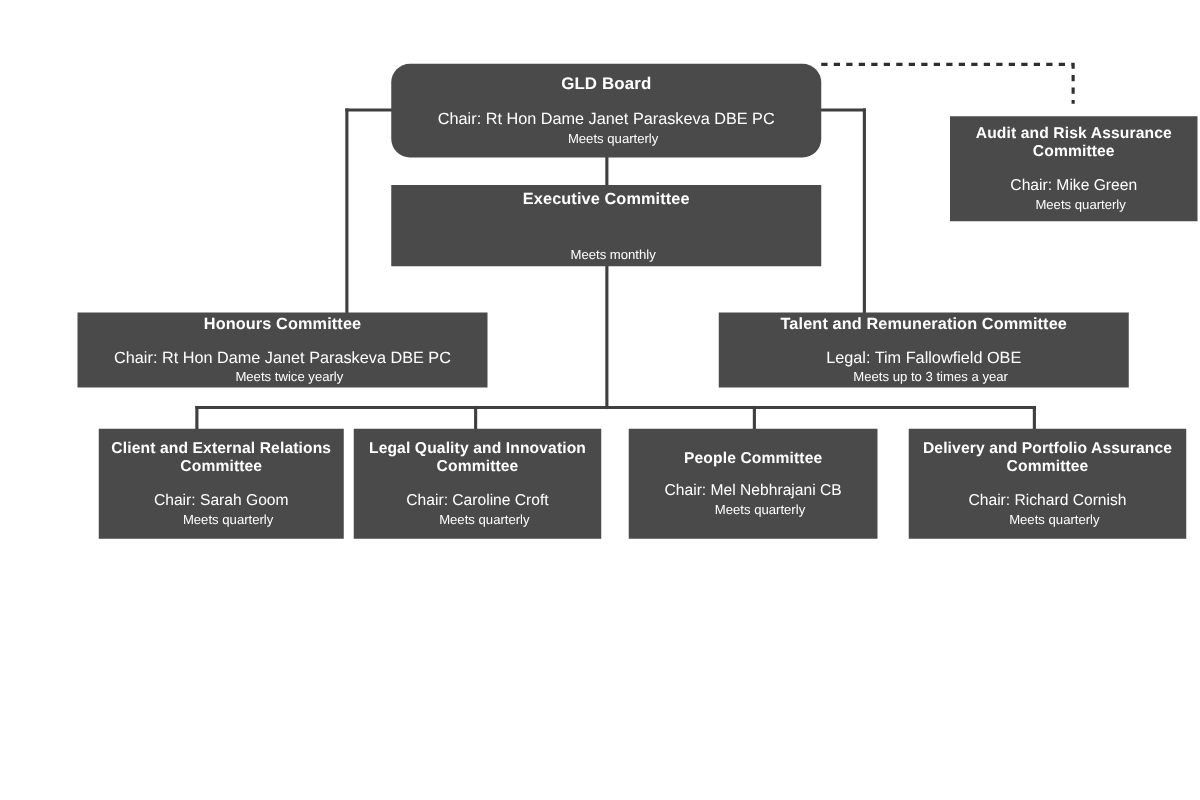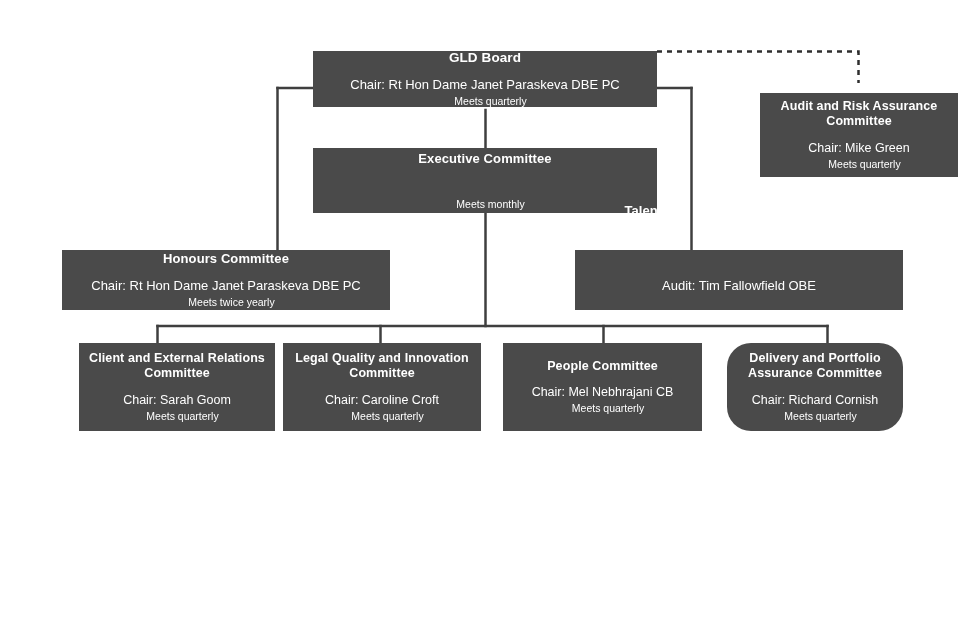--- a/index.html
+++ b/index.html
@@ -82,21 +82,21 @@
       <path d="M 157.5 326 L 827.5 326"></path>
       <path d="M 157.5 326 L 157.5 343"></path>
       <path d="M 380.5 326 L 380.5 343"></path>
       <path d="M 603.5 326 L 603.5 343"></path>
       <path d="M 827.5 326 L 827.5 343"></path>
     </g>
 
     <path d="M 657 51.5 L 858.5 51.5 L 858.5 83" stroke="#2e2e2e" stroke-width="2.5" fill="none" stroke-dasharray="5 5" stroke-linecap="butt"></path>
   </svg>
 
-  <div class="node node--board" style="left:313px; top:51px; width:344px; height:56px;">
+  <div class="node node--board" style="left:313px; top:51px; width:344px; height:75px;border-radius:15px;">
     <div class="node-title">GLD Board</div>
     <div class="node-chair">Chair: Rt Hon Dame Janet Paraskeva DBE PC</div>
     <div class="node-meets">Meets quarterly</div>
   </div>
 
   <div class="node node--small" style="left:760px; top:93px; width:198px; height:84px;">
     <div class="node-title">Audit and Risk Assurance Committee</div>
     <div class="node-chair">Chair: Mike Green</div>
     <div class="node-meets">Meets quarterly</div>
   </div>
@@ -105,23 +105,23 @@
     <div class="node-title">Executive Committee</div>
     <div class="node-meets">Meets monthly</div>
   </div>
 
   <div class="node" style="left:62px; top:250px; width:328px; height:60px;">
     <div class="node-title">Honours Committee</div>
     <div class="node-chair">Chair: Rt Hon Dame Janet Paraskeva DBE PC</div>
     <div class="node-meets">Meets twice yearly</div>
   </div>
 
-  <div class="node" style="left:575px; top:250px; width:328px; height:60px;gap:48px;">
+  <div class="node" style="left:575px; top:250px; width:328px; height:60px;">
     <div class="node-title">Talent and Remuneration Committee</div>
-    <div class="node-chair">Audit: Tim Fallowfield OBE</div>
+    <div class="node-chair">Legal: Tim Fallowfield OBE</div>
     <div class="node-meets">Meets up to 3 times a year</div>
   </div>
 
   <div class="node node--small" style="left:79px; top:343px; width:196px; height:88px;align-items:center;">
     <div class="node-title">Client and External Relations Committee</div>
     <div class="node-chair">Chair: Sarah Goom</div>
     <div class="node-meets">Meets quarterly</div>
   </div>
 
   <div class="node node--small" style="left:283px; top:343px; width:198px; height:88px;">
@@ -129,19 +129,19 @@
     <div class="node-chair">Chair: Caroline Croft</div>
     <div class="node-meets">Meets quarterly</div>
   </div>
 
   <div class="node node--small" style="left:503px; top:343px; width:199px; height:88px;">
     <div class="node-title">People Committee</div>
     <div class="node-chair">Chair: Mel Nebhrajani CB</div>
     <div class="node-meets">Meets quarterly</div>
   </div>
 
-  <div class="node node--small" style="left:727px; top:343px; width:176px; height:88px;border-radius:24px;">
+  <div class="node node--small" style="left:727px; top:343px; width:222px; height:88px;">
     <div class="node-title">Delivery and Portfolio Assurance Committee</div>
     <div class="node-chair">Chair: Richard Cornish</div>
     <div class="node-meets">Meets quarterly</div>
   </div>
 
 </div>
 
 </body></html>

